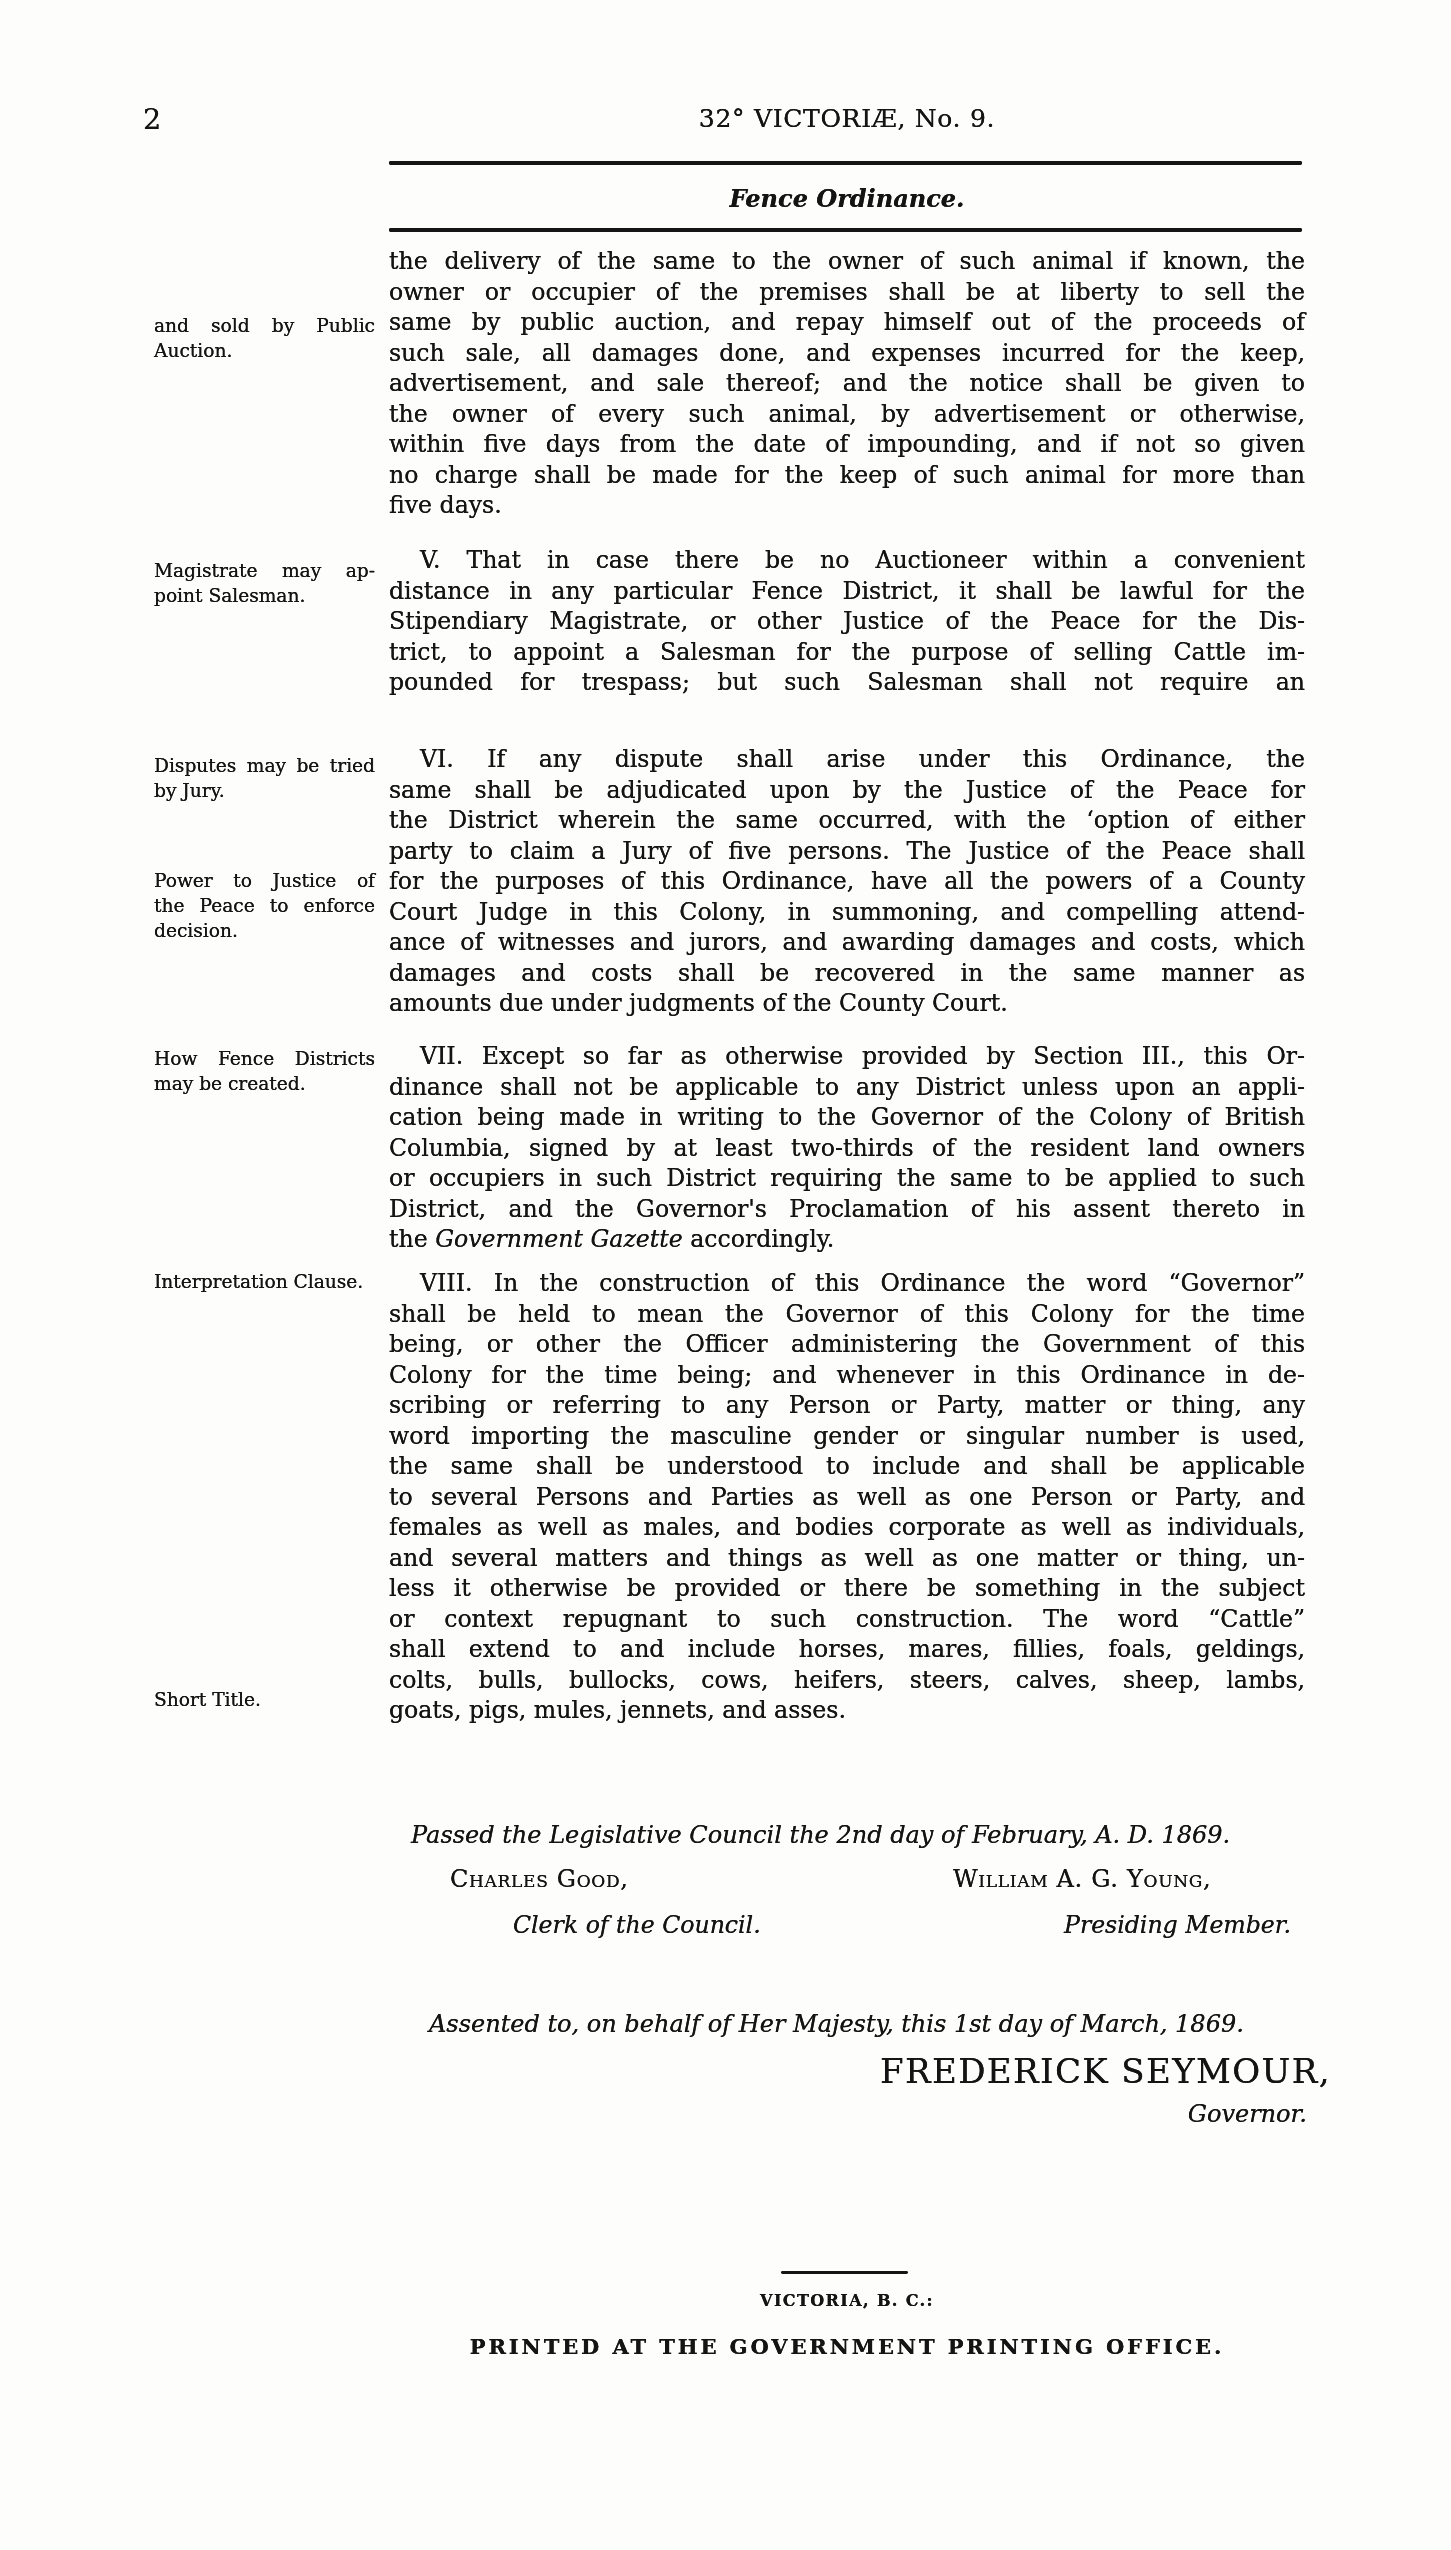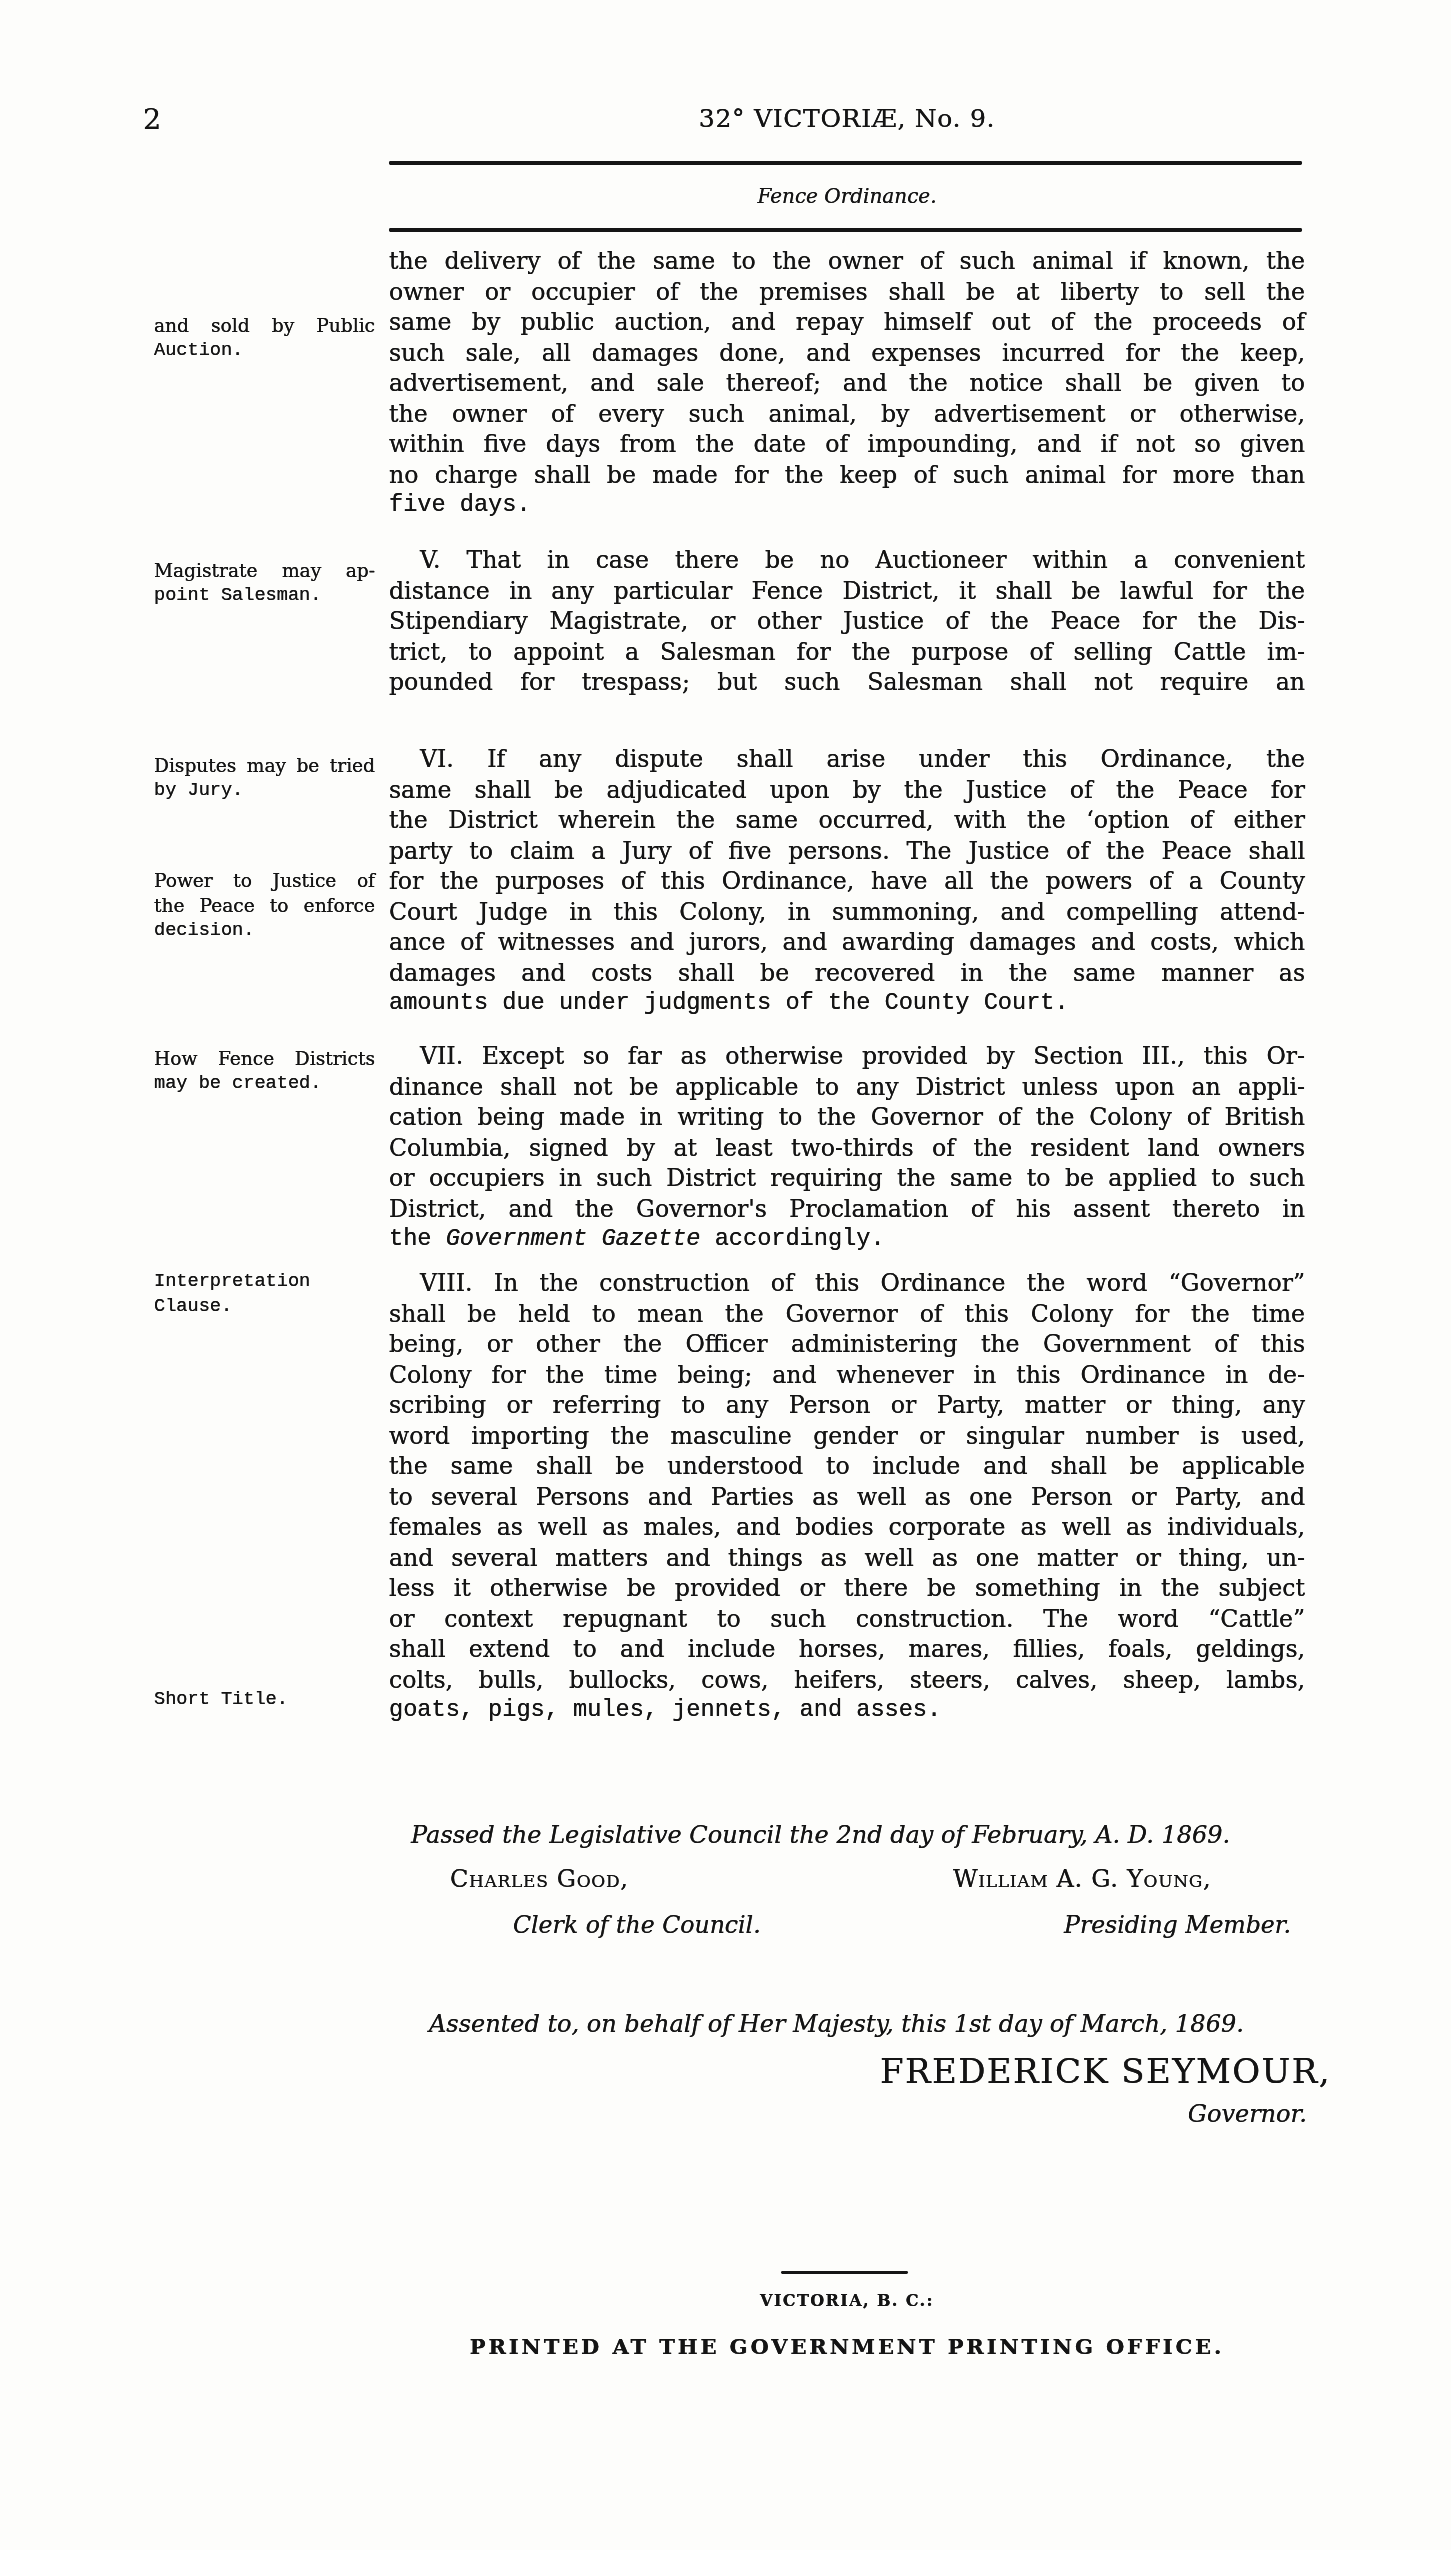--- a/index.html
+++ b/index.html
@@ -11,25 +11,25 @@
     color:#141414;
     overflow:hidden;
     text-shadow:0 0 0.4px rgba(10,10,10,.85), 0.3px 0.3px 0 rgba(10,10,10,.25);
   }
   
   .page-number{position:absolute;left:143px;top:102px;font-size:28.6px;}
   .running-head{position:absolute;left:389px;top:104px;width:916px;text-align:center;font-size:25px;letter-spacing:0.7px;}
   .rule{position:absolute;background:#151515;border-radius:1.4px;}
   .rule-top{left:389px;top:161px;width:913px;height:3.6px;}
   .rule-bottom{left:389px;top:228px;width:913px;height:3.6px;}
-  .doc-title{position:absolute;left:389px;top:184px;width:916px;text-align:center;font-size:20px;font-style:italic;}
+  .doc-title{position:absolute;left:389px;top:184px;width:916px;text-align:center;font-size:24px;font-style:italic;font-weight:bold;}
   
   .para{position:absolute;left:389px;width:916px;font-size:23.6px;line-height:30.5px;}
   .tline{text-align:justify;text-align-last:justify;}
-  .tline.last{text-align-last:left;font-family:Liberation Mono, monospace;}
+  .tline.last{text-align-last:left;}
   .tline.indent{text-indent:31px;}
   .p1{top:246px;}
   .p2{top:545px;}
   .p3{top:744px;}
   .p4{top:1041px;}
   .p5{top:1268px;}
   .p6{top:1746px;}
   
   .note{position:absolute;left:154px;width:221px;font-size:18.6px;line-height:25px;}
   .n1{top:313px;}

